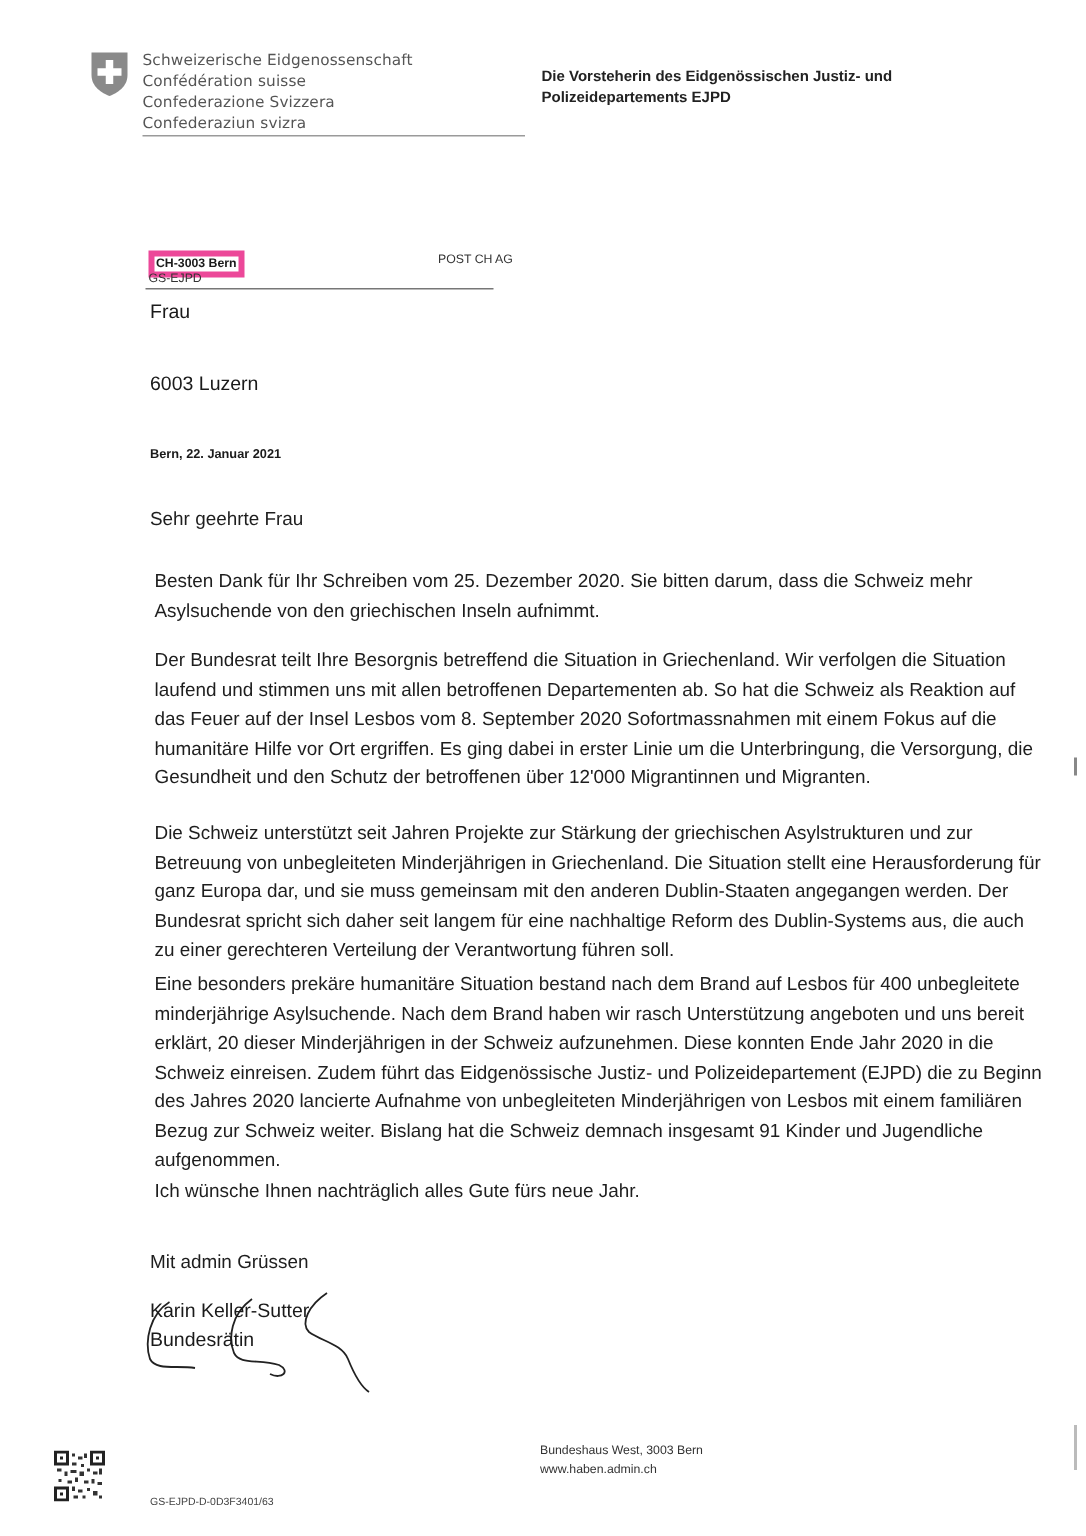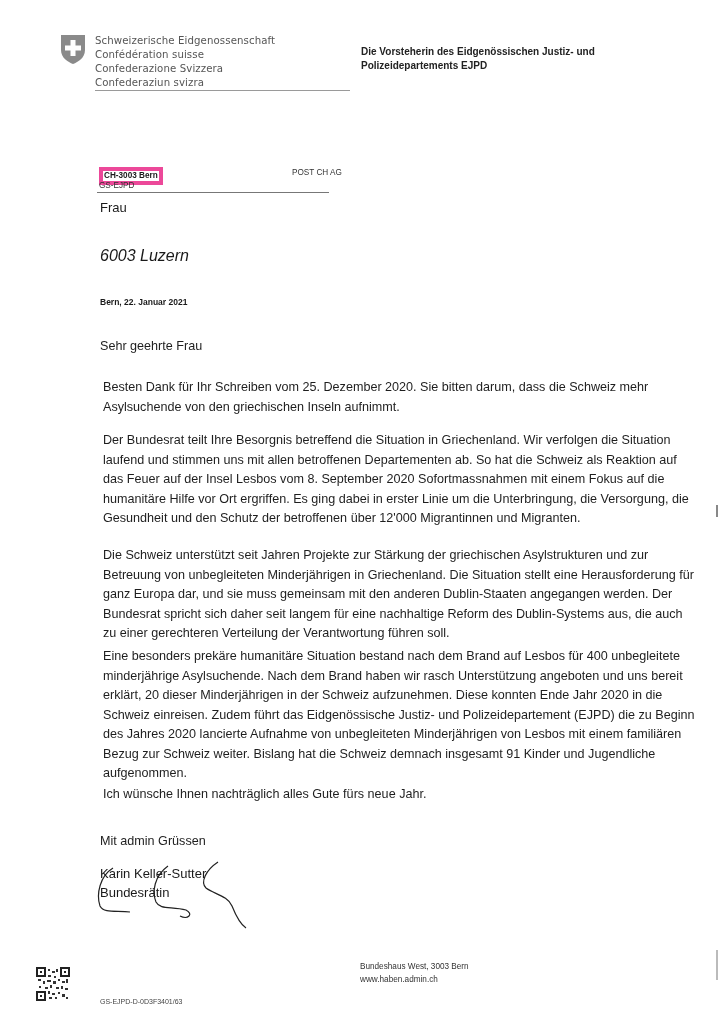--- a/index.html
+++ b/index.html
@@ -12,21 +12,21 @@
     .fed-names div { white-space: nowrap; }
     .fed-rule { left: 95px; top: 90px; width: 255px; height: 0; border-top: 1px solid #9a9a9a; }
     .dept { left: 361px; top: 45px; font-size: 10px; font-weight: bold; line-height: 13.5px; color: #222; }
 
     
     .sender-box { left: 99px; top: 167px; font-size: 8.2px; font-weight: bold; border: 4px solid #ec4899; padding: 0 1px; line-height: 10px; }
     .post { left: 276px; top: 168px; font-size: 8.2px; line-height: 10px; color: #333; margin-left: 16px; }
     .gs { left: 99px; top: 181px; font-size: 8.2px; line-height: 10px; color: #333; }
     .addr-rule { left: 97px; top: 192px; width: 232px; border-top: 1px solid #777; }
     .recipient { left: 100px; top: 200px; font-size: 13px; line-height: 16px; }
-    .city { left: 100px; top: 248px; font-size: 16px; line-height: 16px; font-style: italic; }
+    .city { left: 100px; top: 248px; font-size: 13px; line-height: 16px; }
     .date { left: 100px; top: 297px; font-size: 8.5px; font-weight: bold; line-height: 10px; }
 
     
     .text { left: 100px; width: 600px; font-size: 12.6px; line-height: 19.5px; color: #1e1e1e; }
     .salutation { top: 337px; }
     .p1 { top: 375px; }
     .p2 { top: 428px; }
     .p3 { top: 543px; }
     .p4 { top: 644px; }
     .p5 { top: 782px; }

